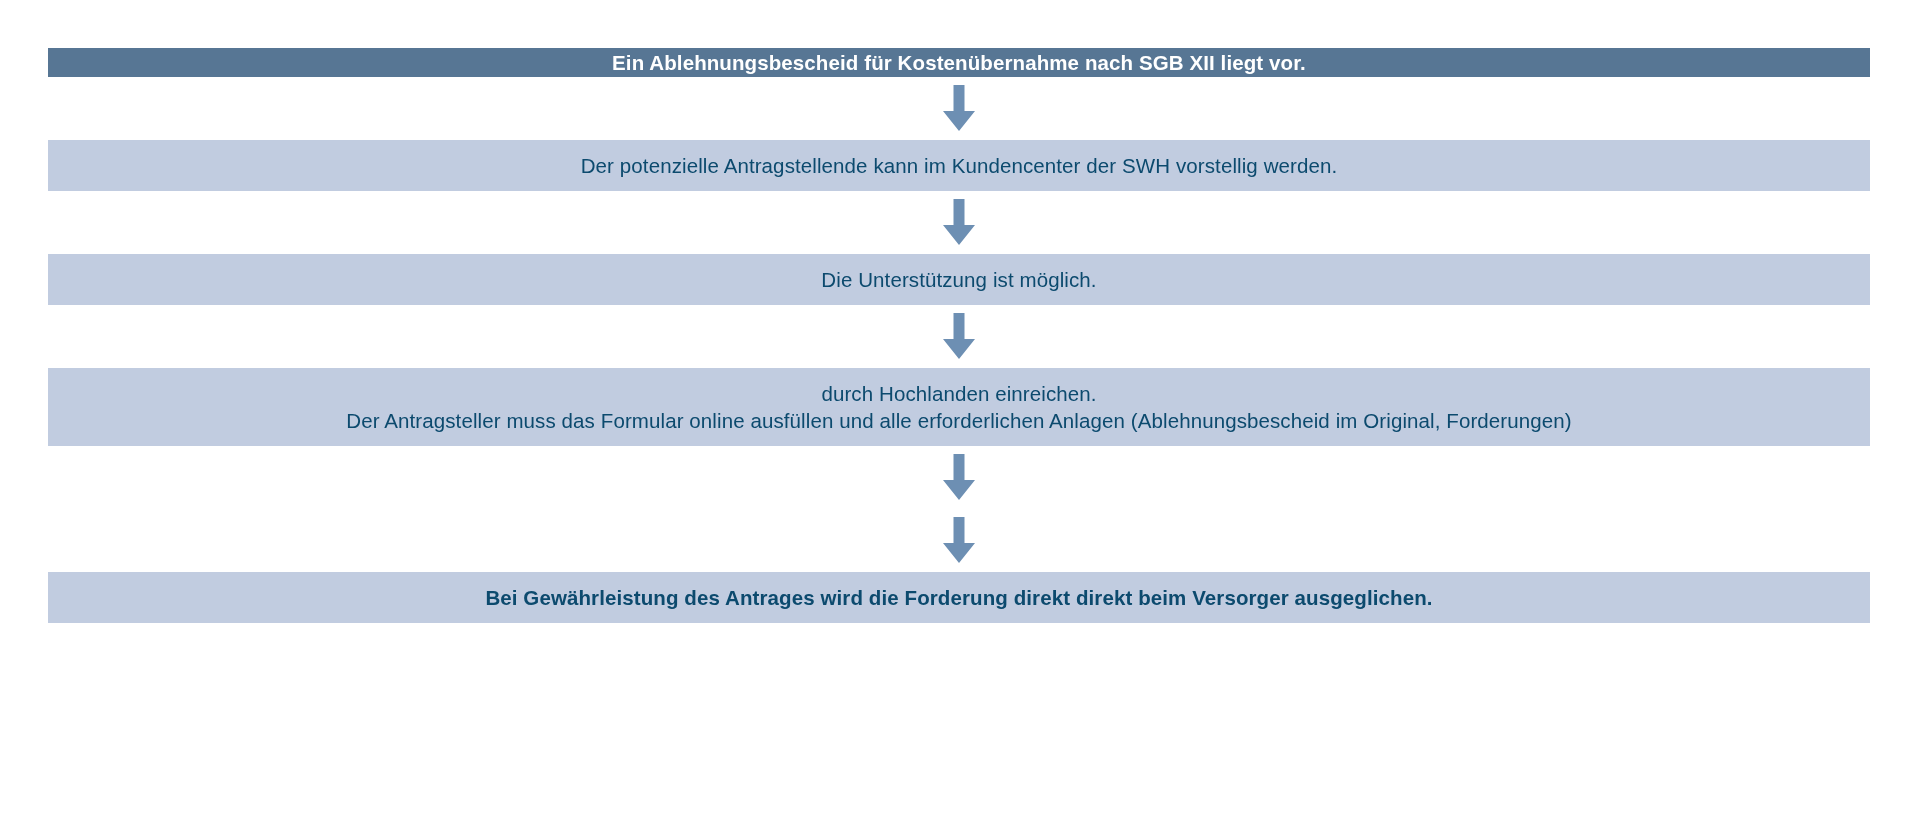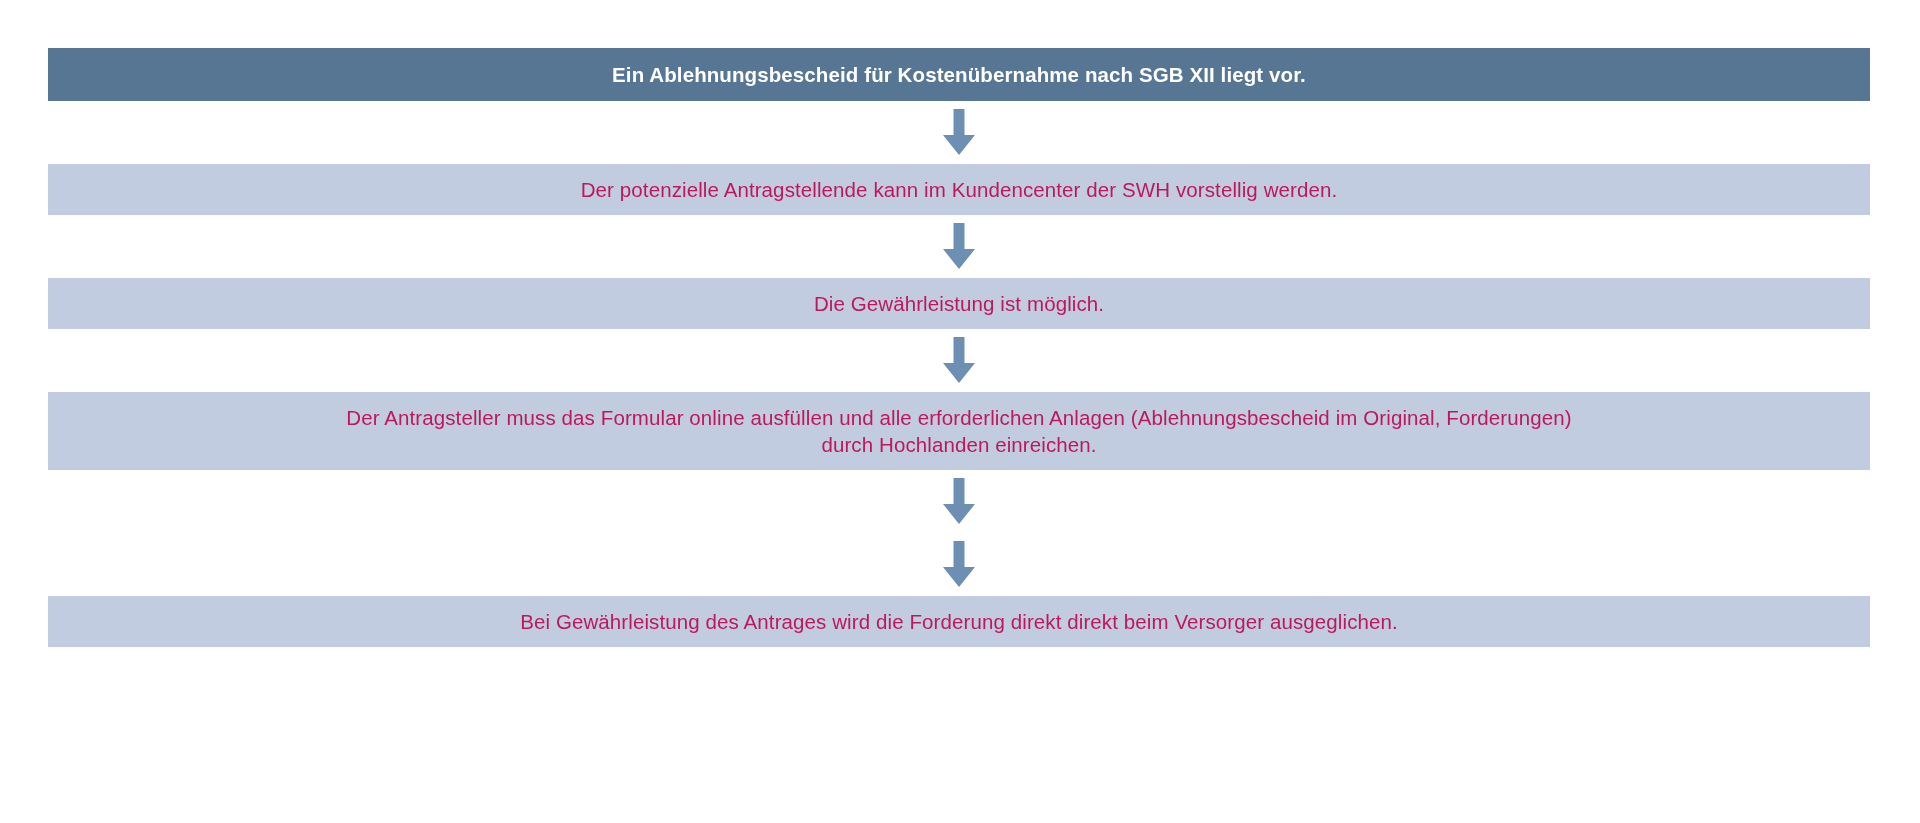--- a/index.html
+++ b/index.html
@@ -24,38 +24,38 @@
     position: absolute;
     left: 48px;
     top: 48px;
     width: 1822px;
   }
 
   .node {
     width: 100%;
     box-sizing: border-box;
     text-align: center;
-    color: #be185d;
+    color: #0c4a6e;
     font-size: 20.5px;
     line-height: 27px;
     padding: 12px 26px;
     letter-spacing: 0.1px;
   }
   .node.start {
     background: #577694;
     color: #ffffff;
     font-weight: bold;
-    padding: 13px 18px;
+    padding: 1px 18px;
   }
   .node.step {
     background: #c1cce0;
   }
   .node.final {
     background: #c1cce0;
-    font-weight: normal;
+    font-weight: bold;
   }
   .node .line {
     display: block;
     white-space: nowrap;
   }
 
   .connector {
     height: 63px;
     display: flex;
     align-items: center;
@@ -85,32 +85,32 @@
       <span class="line">Der potenzielle Antragstellende kann im Kundencenter der SWH vorstellig werden.</span>
     </div>
 
     <div class="connector">
       <svg class="arrow-svg" width="34" height="47" viewBox="0 0 34 47">
         <polygon points="11.5,0 22.5,0 22.5,26 33,26 17,46 1,26 11.5,26" fill="#6d8fb3"></polygon>
       </svg>
     </div>
 
     <div class="node step">
-      <span class="line">Die Gewährleistung ist möglich.</span>
+      <span class="line">Die Unterstützung ist möglich.</span>
     </div>
 
     <div class="connector">
       <svg class="arrow-svg" width="34" height="47" viewBox="0 0 34 47">
         <polygon points="11.5,0 22.5,0 22.5,26 33,26 17,46 1,26 11.5,26" fill="#6d8fb3"></polygon>
       </svg>
     </div>
 
     <div class="node step">
+      <span class="line">durch Hochlanden einreichen.</span>
       <span class="line">Der Antragsteller muss das Formular online ausfüllen und alle erforderlichen Anlagen (Ablehnungsbescheid im Original, Forderungen)</span>
-      <span class="line">durch Hochlanden einreichen.</span>
     </div>
 
     <div class="connector">
       <svg class="arrow-svg" width="34" height="47" viewBox="0 0 34 47">
         <polygon points="11.5,0 22.5,0 22.5,26 33,26 17,46 1,26 11.5,26" fill="#6d8fb3"></polygon>
       </svg>
     </div>
 
 
     <div class="connector">

